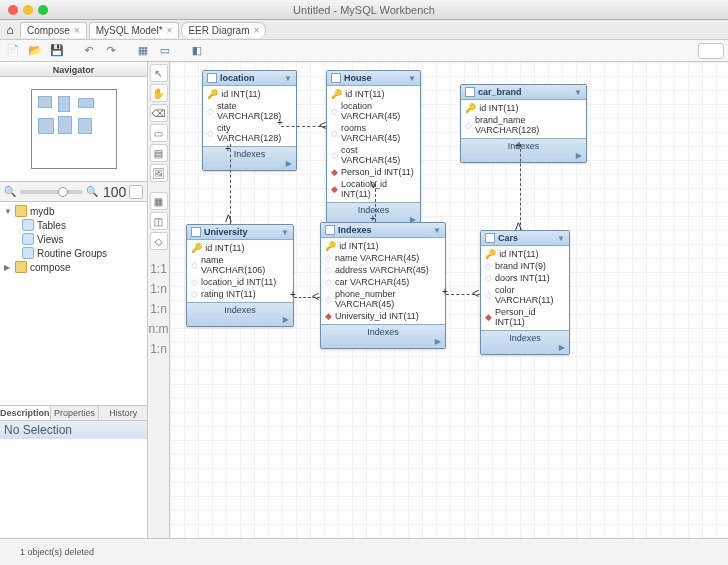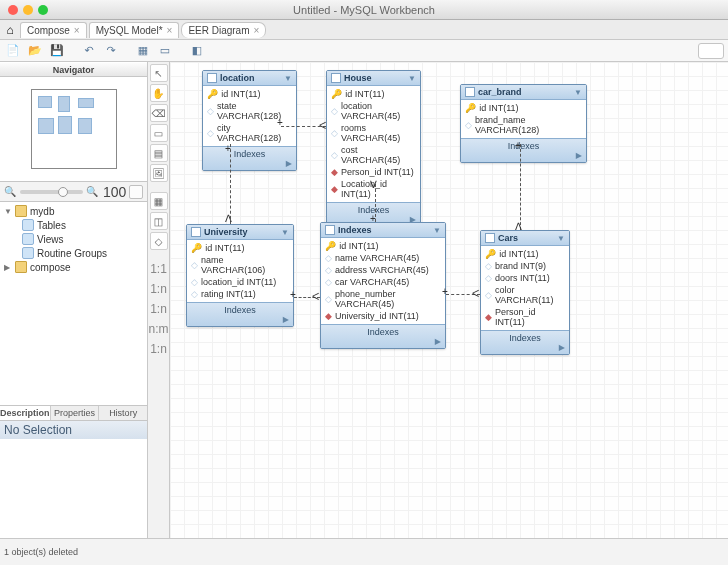--- a/index.html
+++ b/index.html
@@ -63,21 +63,21 @@
   .tbl-head .ticon{width:10px;height:10px;background:#fff;border:1px solid #7ea2c5;}
   .tbl-head .chev{margin-left:auto; font-size:8px; color:#6387a7;}
   .tbl-body{padding:2px 0;}
   .col-row{display:flex; align-items:center; gap:3px; padding:1px 4px; color:#333;}
   .key-pk{color:#e2b21f; font-size:9px;}
   .key-fk{color:#c95b5b; font-size:9px;}
   .key-none{color:#b8cde1; font-size:9px;}
   .tbl-foot{ background:linear-gradient(#d7e5f3,#b9d2ea); border-top:1px solid #8baed0; padding:2px 4px; display:flex; align-items:center; color:#2e4a64; font-size:9px;flex-direction:column;}
   .tbl-foot .chev{margin-left:auto;font-size:8px;color:#6387a7;}
   
-  .statusbar { position:absolute; bottom:0; left:0; right:0; height:27px; background:#f3f3f3; border-top:1px solid #c8c8c8; font-size:9px; color:#555; padding:0 4px; display:flex; align-items:center;}
+  .statusbar { position:absolute; bottom:0; left:0; right:0; height:27px; background:#f3f3f3; border-top:1px solid #c8c8c8; font-size:9px; color:#555; padding:0 20px; display:flex; align-items:center;}
   .hline{position:absolute; height:0; border-top:1px dashed #555;}
   .vline{position:absolute; width:0; border-left:1px dashed #555;}
   .crow{position:absolute; font-size:10px; color:#333; line-height:1;}
 </style>
 </head>
 <body>
 
 <div class="titlebar">
   <div class="traffic">
     <div class="dot red"></div>

